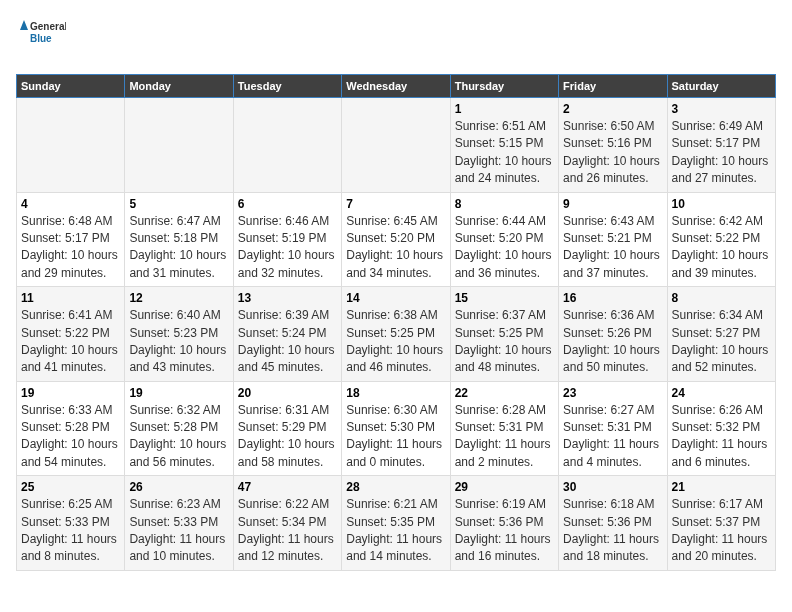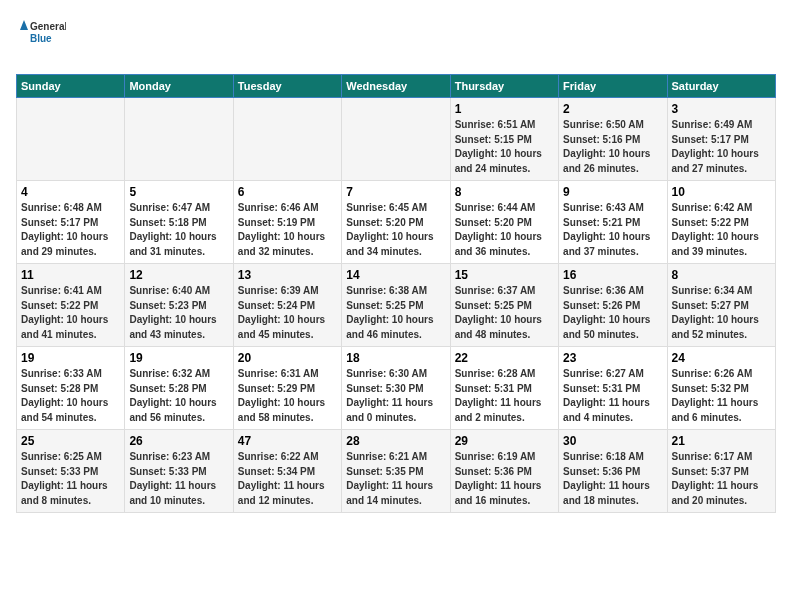--- a/index.html
+++ b/index.html
@@ -34,21 +34,21 @@
       font-size: 14px;
       color: #444;
       margin-top: 2px;
     }
     table {
       width: 100%;
       border-collapse: collapse;
       font-size: 10.5px;
     }
     thead tr {
-      background: #0f766e;
+      background: #404040;
       color: #fff;
       border-radius: 8px;
     }
     thead th {
       padding: 5px 4px;
       text-align: left;
       font-weight: bold;
       font-size: 11px;
       border: 1px solid #3a7fc1;
     }
@@ -68,23 +68,22 @@
       height: 80px;
     }
     .day-number {
       font-weight: bold;
       font-size: 12px;
       display: block;
       margin-bottom: 2px;
     }
     .day-info {
       color: #333;
-      font-size: 10px;
+      font-size: 12px;
       line-height: 1.45;
-      font-weight: bold;
     }
   </style>
 </head>
 <body>
 
 <div class="header">
   <div class="logo">
   <svg width="50" height="36" viewBox="0 0 50 36">
     <rect width="50" height="36" fill="white"></rect>
     <text x="14" y="14" font-size="10" font-weight="bold" fill="#333" font-family="Arial">General</text>

